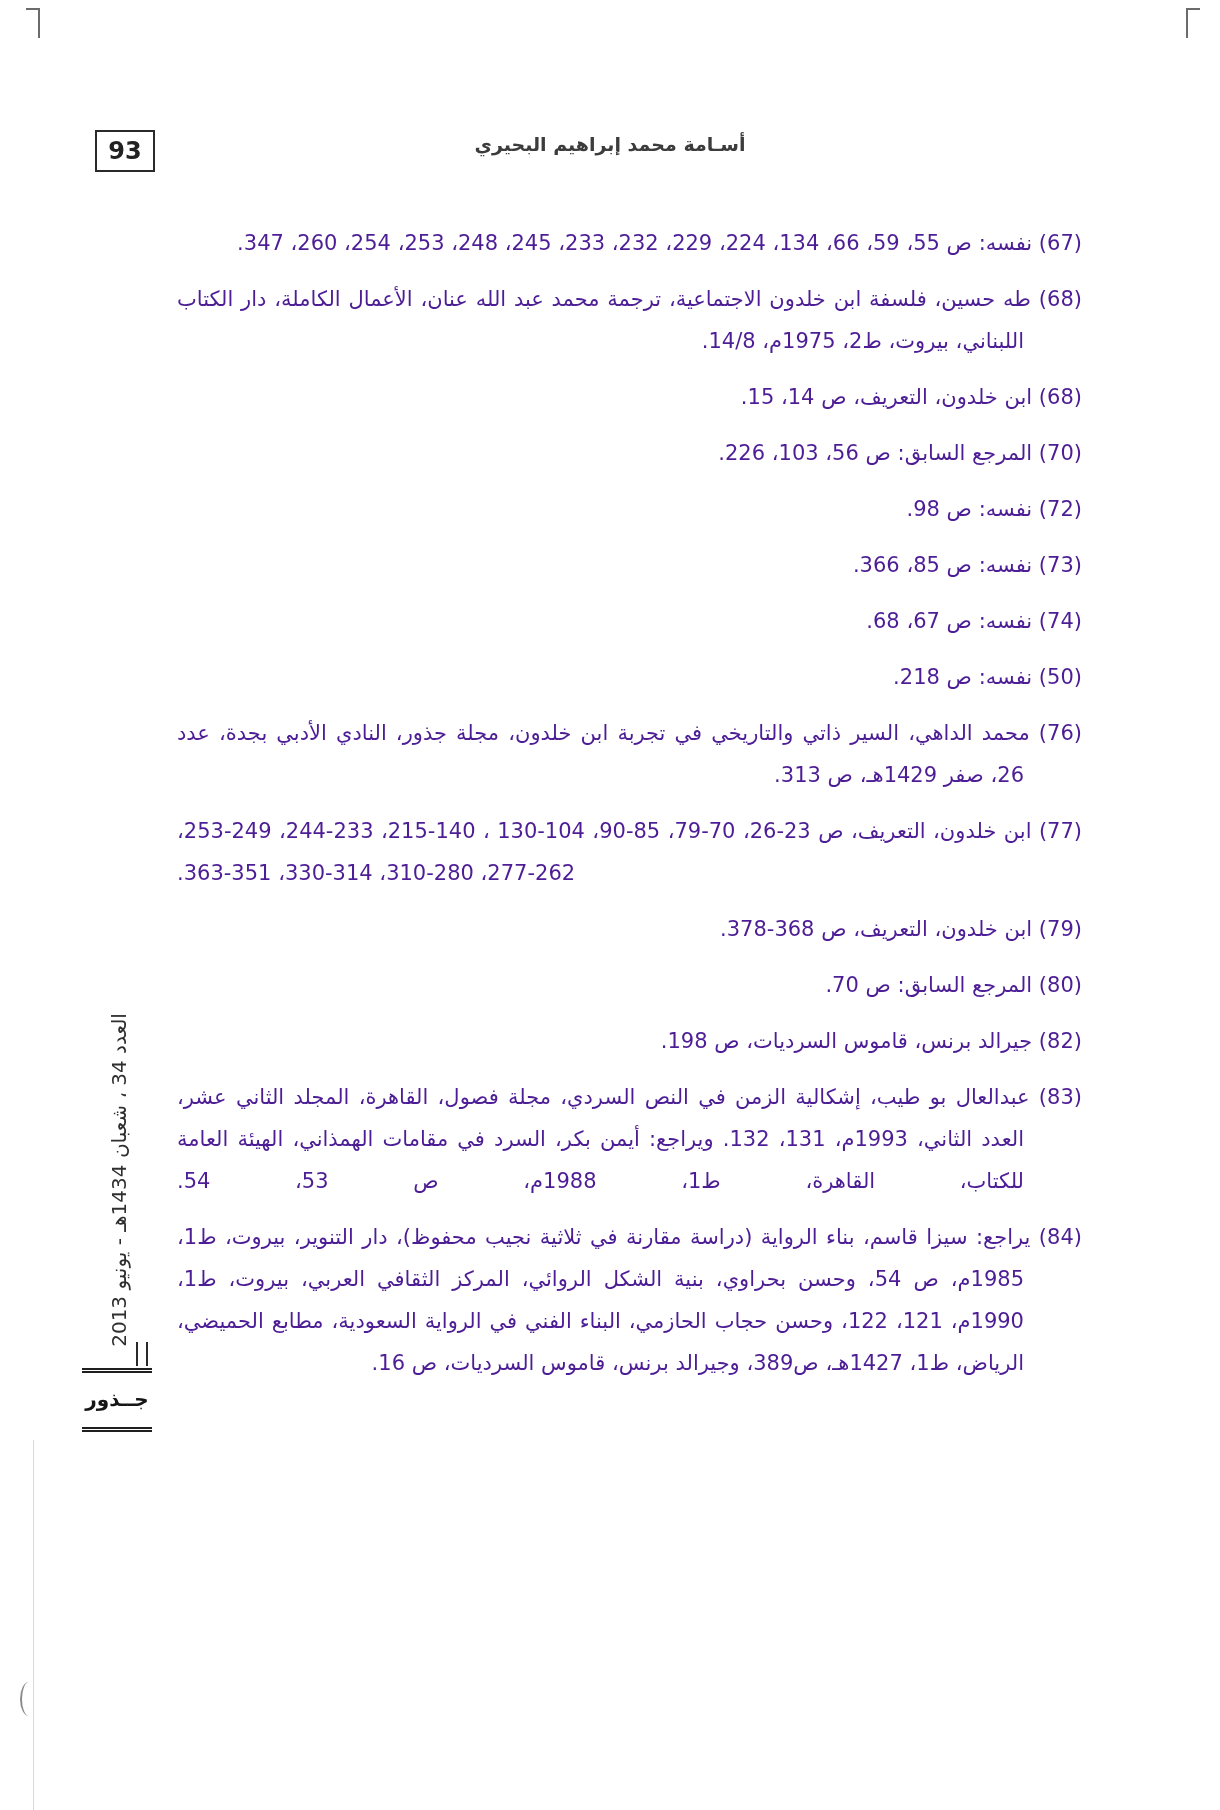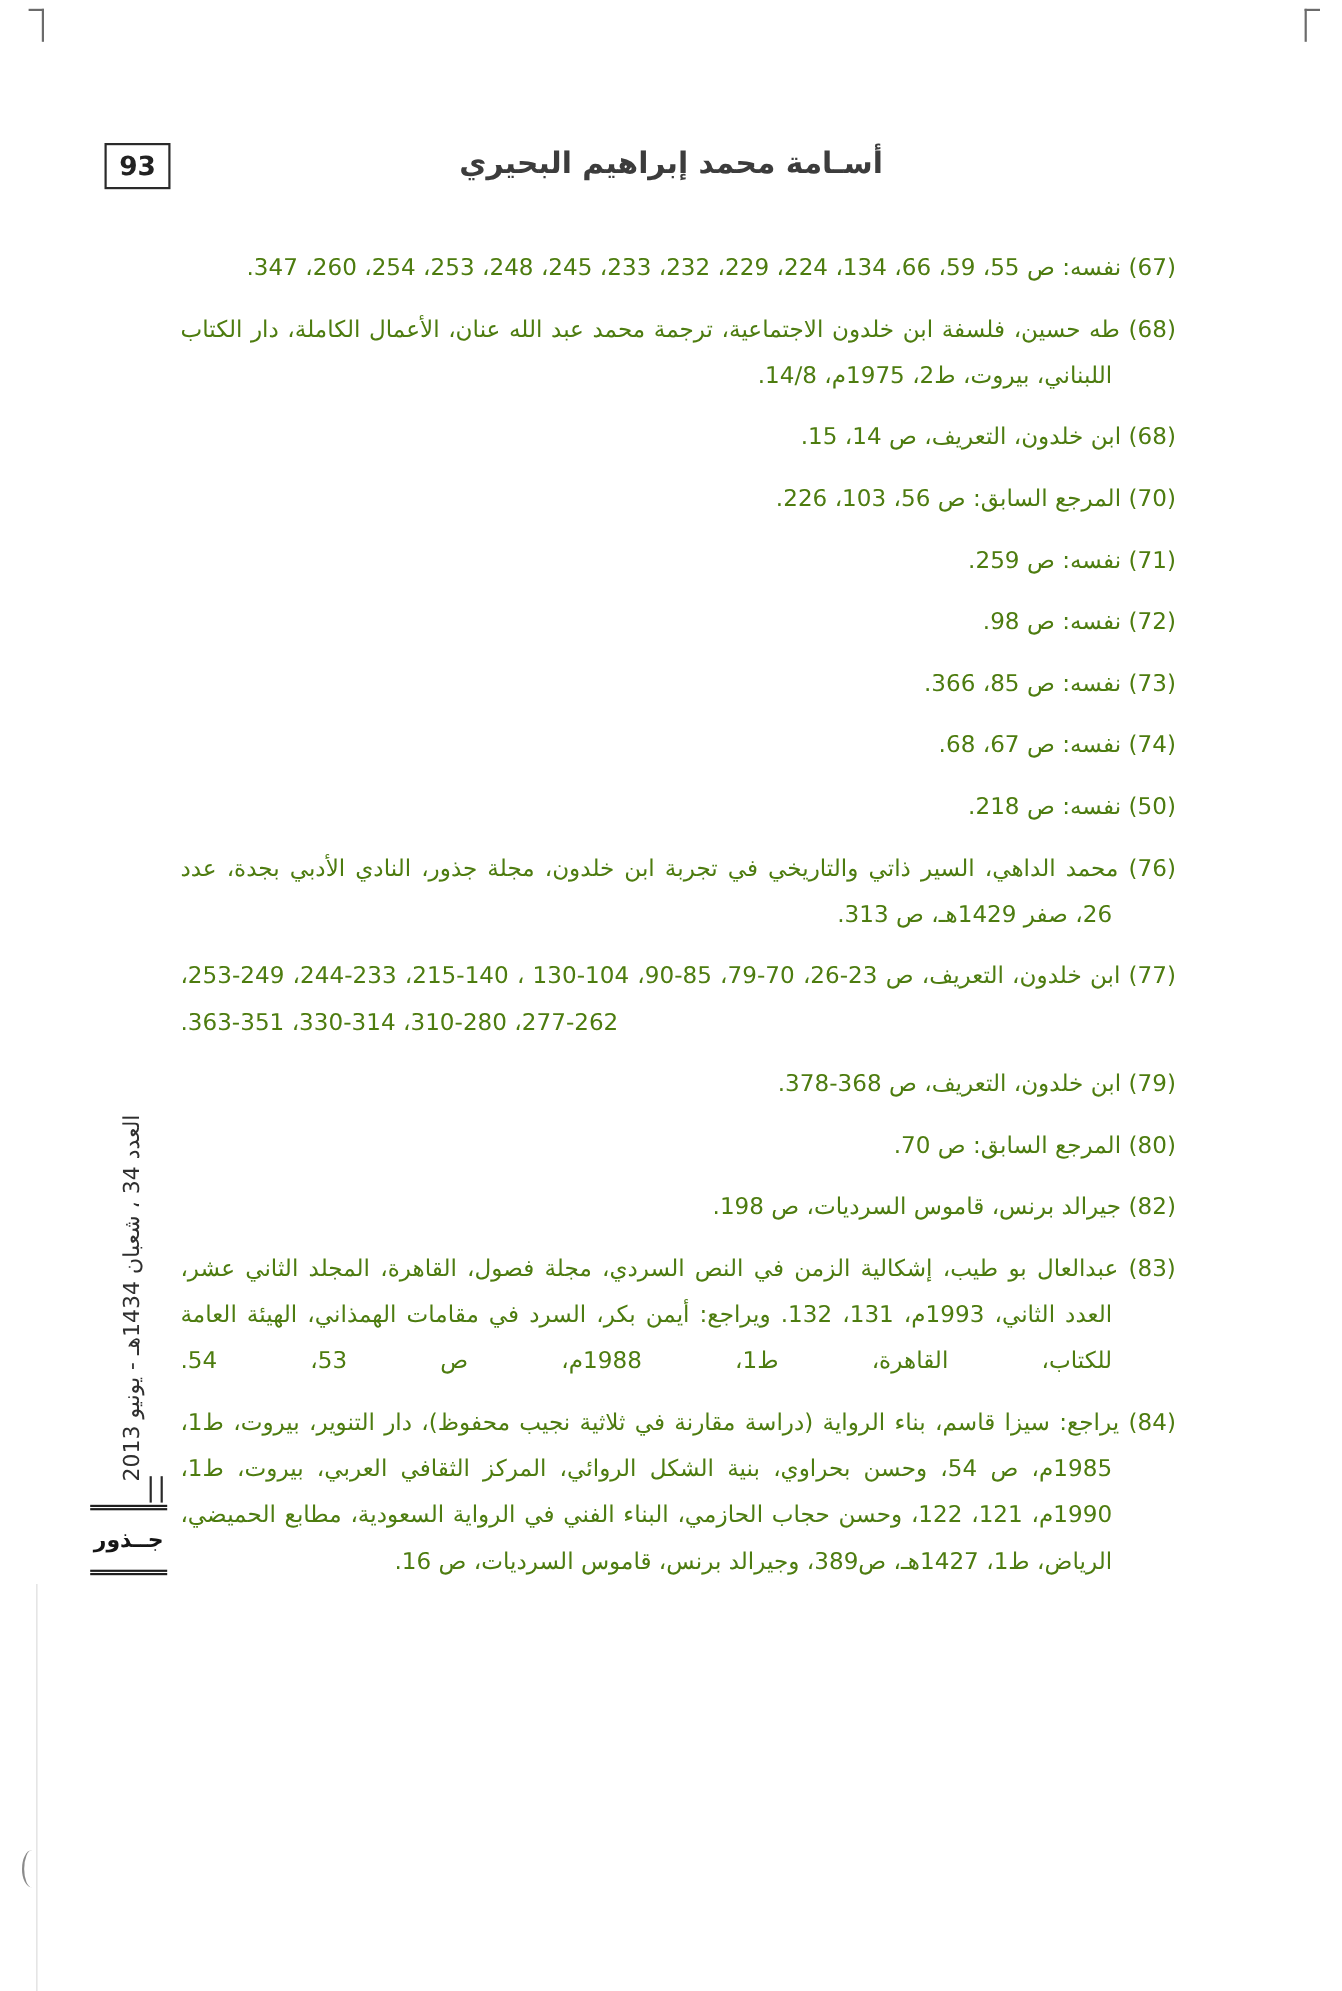--- a/index.html
+++ b/index.html
@@ -36,32 +36,32 @@
     position: absolute; left: 95px; top: 130px;
     width: 56px; height: 38px;
     border: 2px solid #2a2a2a;
     display: flex; align-items: center; justify-content: center;
     font-size: 24px; font-weight: 700; color: #222;
   }
   .header-title {
     position: absolute; top: 133px; left: 330px; width: 560px;
     text-align: center;
     direction: rtl;
-    font-size: 27px; font-weight: 700; color: #3c3c3c;
+    font-size: 19px; font-weight: 700; color: #3c3c3c;
     letter-spacing: 0;
   }
 
   
   .notes {
-    position: absolute; top: 222px; right: 151px; width: 905px;
+    position: absolute; top: 222px; right: 138px; width: 905px;
     direction: rtl;
     font-size: 21px;
     line-height: 42px;
     text-align: justify;
-    color: #4d7c0f;
+    color: #4c1d95;
   }
   .note {
     padding-right: 58px;
     text-indent: -58px;
     margin-bottom: 14px;
   }
   .note-label { white-space: nowrap; }
   .note.runover-left { text-align-last: left; }
   .note.justify-last { text-align-last: justify; }
 
@@ -112,21 +112,20 @@
 <div class="page-num-box">
   <span>93</span>
 </div>
 <div class="header-title">أسـامة محمد إبراهيم البحيري</div>
 
 <div class="notes">
   <div class="note"><span class="note-label">(67)</span> <span>نفسه: ص 55، 59، 66، 134، 224، 229، 232، 233، 245، 248، 253، 254، 260، 347.</span></div>
   <div class="note"><span class="note-label">(68)</span> <span>طه حسين، فلسفة ابن خلدون الاجتماعية، ترجمة محمد عبد الله عنان، الأعمال الكاملة، دار الكتاب اللبناني، بيروت، ط2، 1975م، 14/8.</span></div>
   <div class="note"><span class="note-label">(68)</span> <span>ابن خلدون، التعريف، ص 14، 15.</span></div>
   <div class="note"><span class="note-label">(70)</span> <span>المرجع السابق: ص 56، 103، 226.</span></div>
-  <div class="note"><span class="note-label">(71)</span> <span>نفسه: ص 259.</span></div>
   <div class="note"><span class="note-label">(72)</span> <span>نفسه: ص 98.</span></div>
   <div class="note"><span class="note-label">(73)</span> <span>نفسه: ص 85، 366.</span></div>
   <div class="note"><span class="note-label">(74)</span> <span>نفسه: ص 67، 68.</span></div>
   <div class="note"><span class="note-label">(50)</span> <span>نفسه: ص 218.</span></div>
   <div class="note"><span class="note-label">(76)</span> <span>محمد الداهي، السير ذاتي والتاريخي في تجربة ابن خلدون، مجلة جذور، النادي الأدبي بجدة، عدد 26، صفر 1429هـ، ص 313.</span></div>
   <div class="note runover-left"><span class="note-label">(77)</span> <span>ابن خلدون، التعريف، ص 23-26، 70-79، 85-90، 104-130 ، 140-215، 233-244، 249-253، 262-277، 280-310، 314-330، 351-363.</span></div>
   <div class="note"><span class="note-label">(79)</span> <span>ابن خلدون، التعريف، ص 368-378.</span></div>
   <div class="note"><span class="note-label">(80)</span> <span>المرجع السابق: ص 70.</span></div>
   <div class="note"><span class="note-label">(82)</span> <span>جيرالد برنس، قاموس السرديات، ص 198.</span></div>
   <div class="note justify-last"><span class="note-label">(83)</span> <span>عبدالعال بو طيب، إشكالية الزمن في النص السردي، مجلة فصول، القاهرة، المجلد الثاني عشر، العدد الثاني، 1993م، 131، 132. ويراجع: أيمن بكر، السرد في مقامات الهمذاني، الهيئة العامة للكتاب، القاهرة، ط1، 1988م، ص 53، 54.</span></div>

